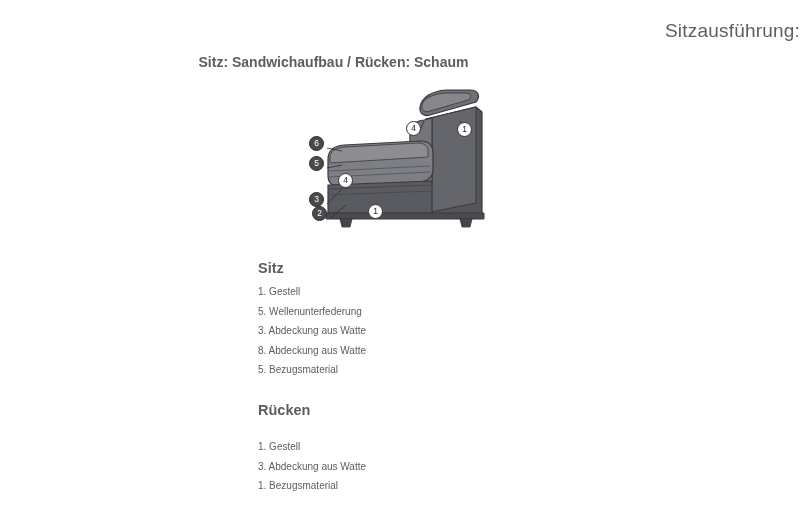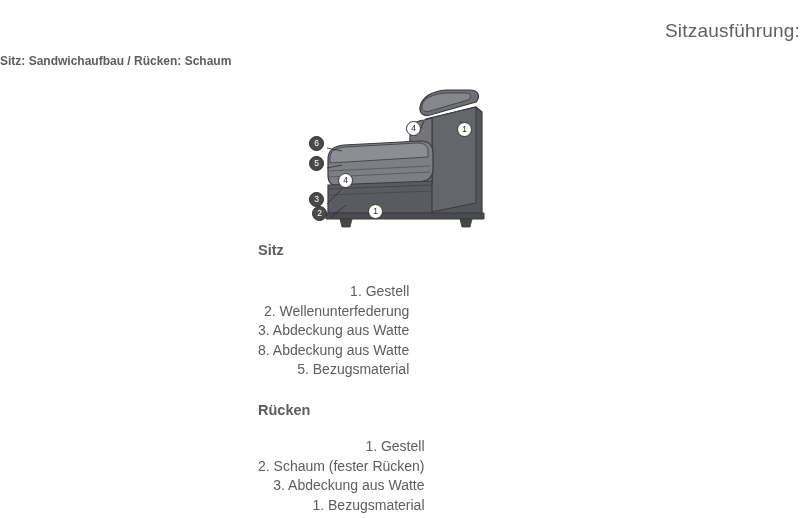--- a/index.html
+++ b/index.html
@@ -31,40 +31,40 @@
     font-size: 19px;
     font-weight: 400;
     color: #5f5f5f;
     letter-spacing: 0.2px;
   }
   .subtitle {
     position: absolute;
     left: 0;
     top: 54px;
     width: 667px;
-    font-size: 12px;
+    text-align: center;
+    font-size: 14px;
     font-weight: bold;
     color: #5d5d5d;
   }
   
   .section-heading {
     position: absolute;
     font-size: 14.5px;
     font-weight: bold;
     color: #5d5d5d;
   }
-  #sitz-heading { left: 258px; top: 242px; }
+  #sitz-heading { left: 258px; top: 260px; }
   #ruecken-heading { left: 258px; top: 402px; text-align: center; }
 
   .list {
     position: absolute;
-    font-size: 14px;
+    font-size: 10px;
     color: #5d5d5d;
     line-height: 19.5px;
-    text-align: right;
   }
   #sitz-list { left: 258px; top: 282px; }
   #ruecken-list { left: 258px; top: 437px; }
   .list-item { white-space: nowrap; }
 
   
   .illustration {
     position: absolute;
     left: 300px;
     top: 85px;
@@ -141,27 +141,26 @@
     <div class="callout dark" style="left:9px; top:71px;">5</div>
     <div class="callout" style="left:38px; top:88px;">4</div>
     <div class="callout dark" style="left:9px; top:107px;">3</div>
     <div class="callout dark" style="left:12px; top:121px;">2</div>
     <div class="callout" style="left:68px; top:119px;">1</div>
   </div>
 
   <div class="section-heading" id="sitz-heading">Sitz</div>
   <div class="list" id="sitz-list">
     <div class="list-item">1. Gestell</div>
-    <div class="list-item">2. Wellenunterfederung</div>
+    <div class="list-item">5. Wellenunterfederung</div>
     <div class="list-item">3. Abdeckung aus Watte</div>
     <div class="list-item">8. Abdeckung aus Watte</div>
     <div class="list-item">5. Bezugsmaterial</div>
   </div>
 
   <div class="section-heading" id="ruecken-heading">Rücken</div>
   <div class="list" id="ruecken-list">
     <div class="list-item">1. Gestell</div>
-    <div class="list-item">2. Schaum (fester Rücken)</div>
     <div class="list-item">3. Abdeckung aus Watte</div>
     <div class="list-item">1. Bezugsmaterial</div>
   </div>
 
 </div>
 
 </body></html>

